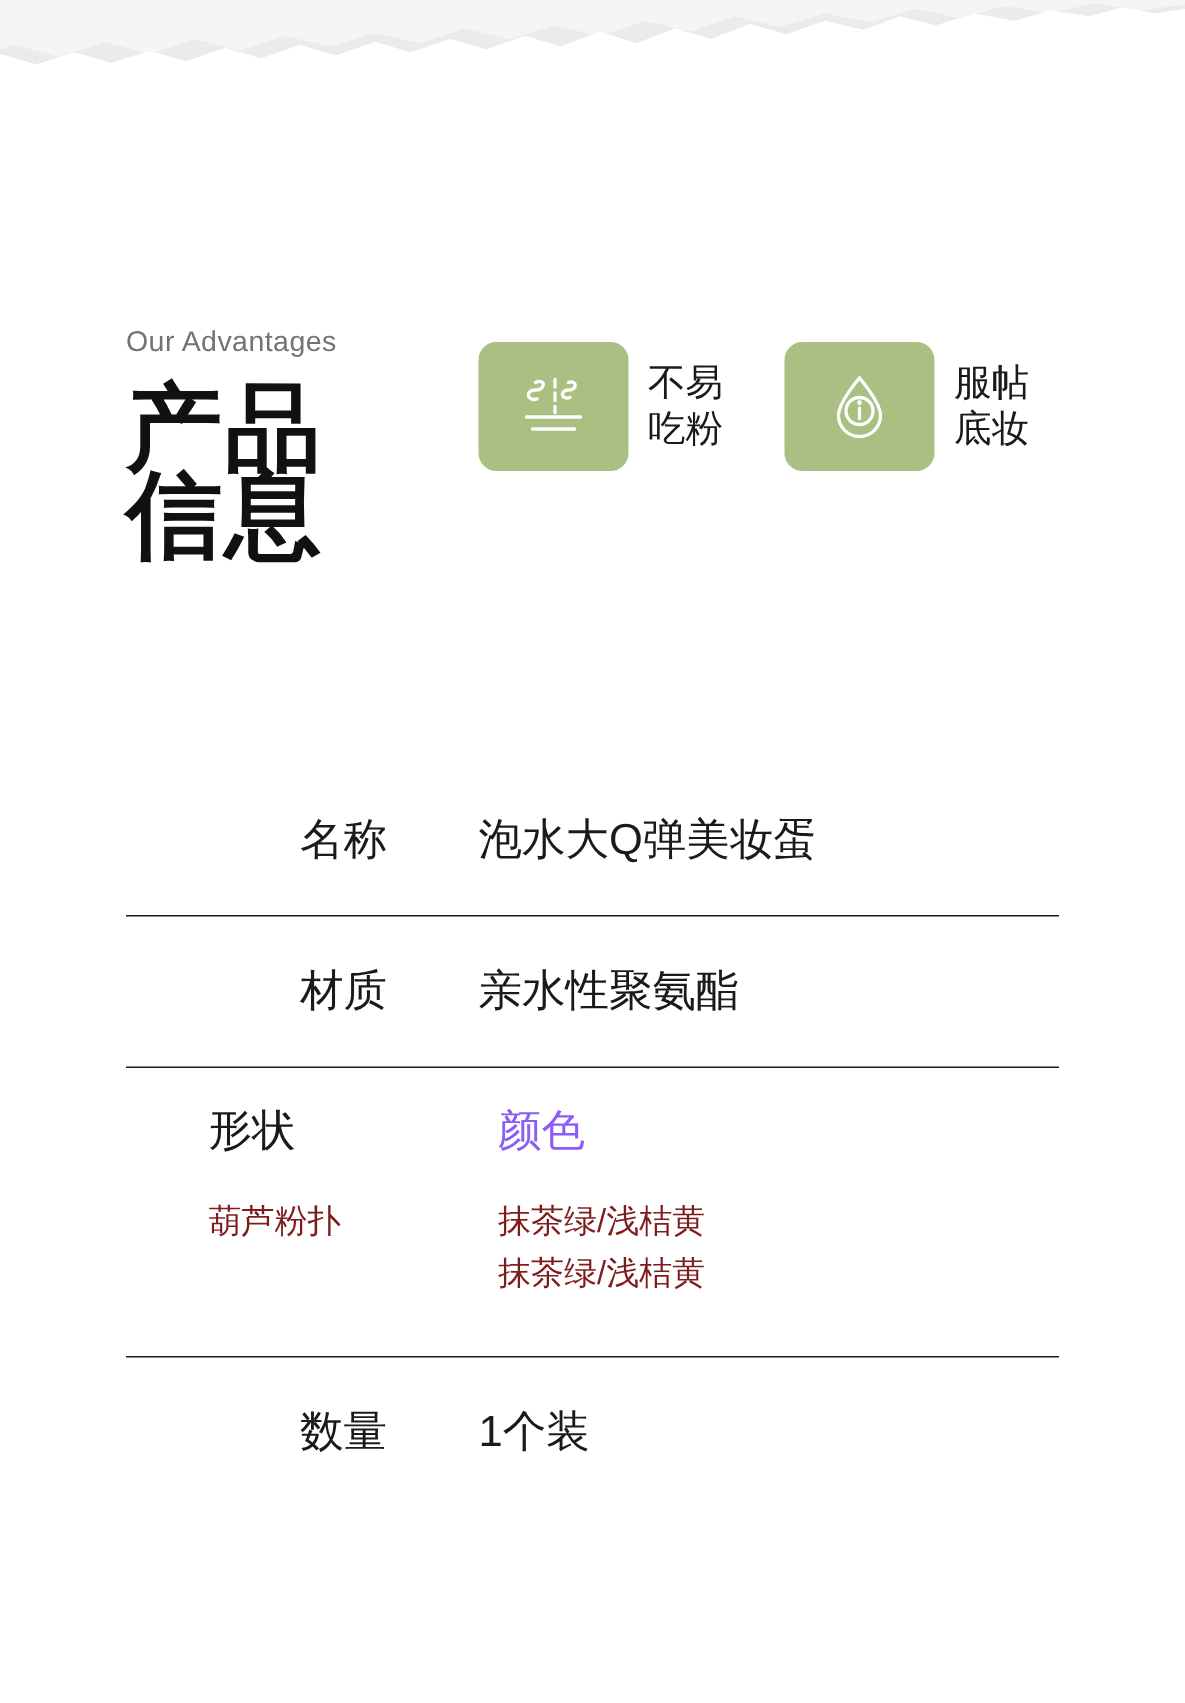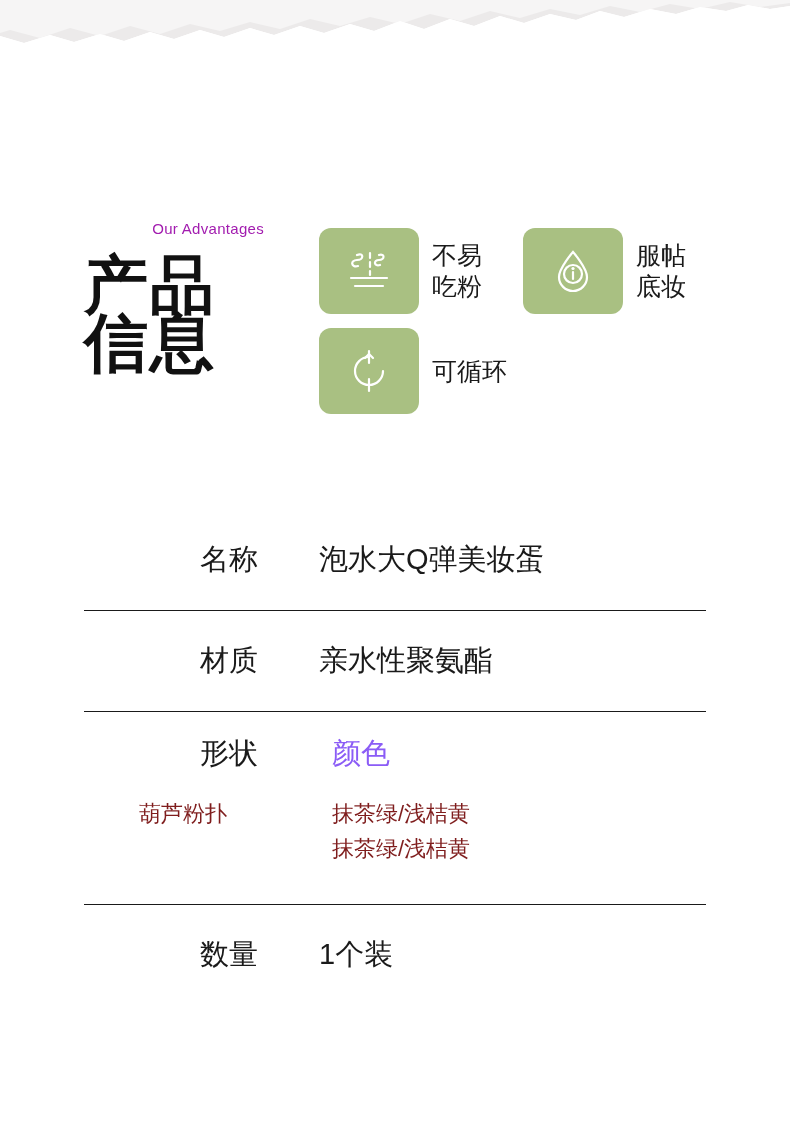--- a/index.html
+++ b/index.html
@@ -35,25 +35,24 @@
     height: 250px;
   }
 
   .adv-title {
     position: absolute;
     left: 84px;
     top: 0px;
     width: 180px;
   }
   .adv-en {
-    color: #a21caf;
-    font-size: 15px;
+    color: #737373;
+    font-size: 19px;
     line-height: 27px;
     letter-spacing: 0.3px;
-    text-align: right;
   }
   .adv-cn {
     margin-top: 14px;
     color: #111111;
     font-weight: bold;
     font-size: 64px;
     line-height: 58px;
     letter-spacing: 2px;
   }
 
@@ -120,21 +119,20 @@
   .divider {
     height: 1px;
     background: #1a1a1a;
     width: 622px;
   }
 
   .shape-head {
     display: flex;
     align-items: center;
     height: 84px;
-    text-align: center;
   }
   .shape-head .k { width: 235px; padding-left: 55px; box-sizing: border-box; font-size: 29px; color:#1a1a1a;}
   .shape-head .v { font-size: 29px; color:#8b5cf6; padding-left: 13px;}
 
   .shape-list {
     display: flex;
     padding-bottom: 38px;
   }
   .shape-col-left {
     width: 235px;
@@ -200,31 +198,20 @@
           </svg>
         </div>
         <div class="adv-label">服帖
 底妆</div>
       </div>
 
     </div>
 
     <div class="adv-row">
 
-      <div class="adv-cell">
-        <div class="adv-chip">
-          <svg width="48" height="48" viewBox="0 0 48 48" fill="none" stroke="#ffffff" stroke-width="2.2" stroke-linecap="round">
-            <path d="M38 24 a14 14 0 0 1 -14 14 a14 14 0 0 1 -14 -14 a14 14 0 0 1 14 -14"></path>
-            <path d="M24 4 v12"></path>
-            <path d="M24 32 v12"></path>
-            <path d="M20 11 l4 -4 l4 4"></path>
-          </svg>
-        </div>
-        <div class="adv-label">可循环</div>
-      </div>
 
 
     </div>
 
   </div>
 </div>
 
 <div class="spec">
 
   <div class="spec-row">

